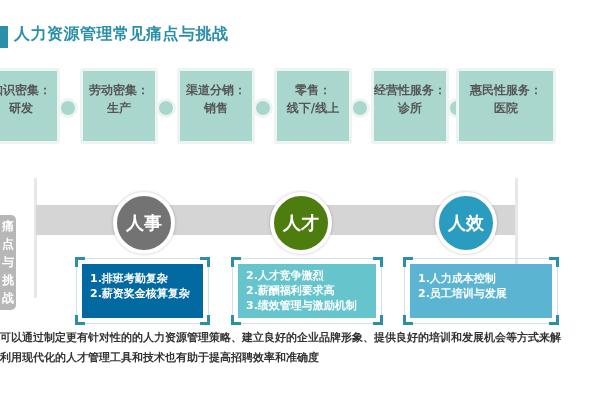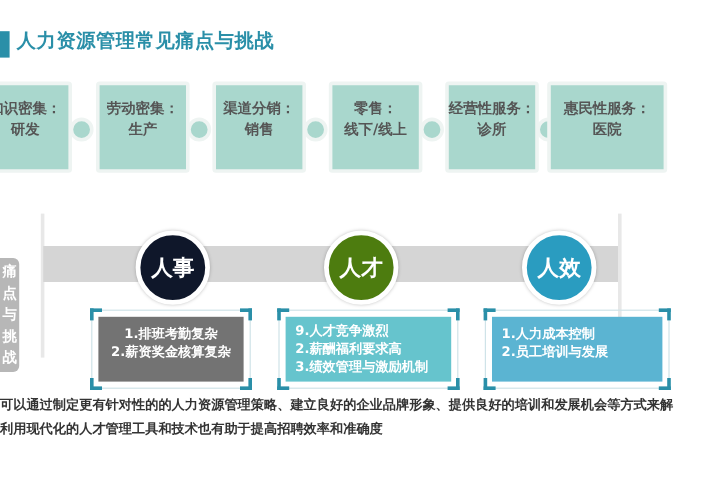--- a/index.html
+++ b/index.html
@@ -71,41 +71,41 @@
 <div class="band-r"></div>
 
 <div class="vlabel">
   <span>痛</span>
   <span>点</span>
   <span>与</span>
   <span>挑</span>
   <span>战</span>
 </div>
 
-<div class="circle" style="left:113px;background:#0f172a;">人事</div>
+<div class="circle" style="left:113px;background:#737373;">人事</div>
 <div class="circle" style="left:270px;background:#4d7c0f;">人才</div>
 <div class="circle" style="left:435px;background:#2a9cc0;">人效</div>
 
 <div class="card" style="left:76px;width:133px;">
   <span class="corner c-tl"></span>
     <span class="corner c-tr"></span>
     <span class="corner c-bl"></span>
     <span class="corner c-br"></span>
-  <div class="card-inner" style="background:#737373;text-align:center;">
+  <div class="card-inner" style="background:#0369a1;">
     <div>1.排班考勤复杂</div>
     <div>2.薪资奖金核算复杂</div>
   </div>
 </div>
 <div class="card" style="left:232px;width:150px;">
   <span class="corner c-tl"></span>
     <span class="corner c-tr"></span>
     <span class="corner c-bl"></span>
     <span class="corner c-br"></span>
   <div class="card-inner" style="background:#66c4cd;padding-top:4px;">
-    <div>9.人才竞争激烈</div>
+    <div>2.人才竞争激烈</div>
     <div>2.薪酬福利要求高</div>
     <div>3.绩效管理与激励机制</div>
   </div>
 </div>
 <div class="card" style="left:404px;width:154px;">
   <span class="corner c-tl"></span>
     <span class="corner c-tr"></span>
     <span class="corner c-bl"></span>
     <span class="corner c-br"></span>
   <div class="card-inner" style="background:#5bb4d2;">

